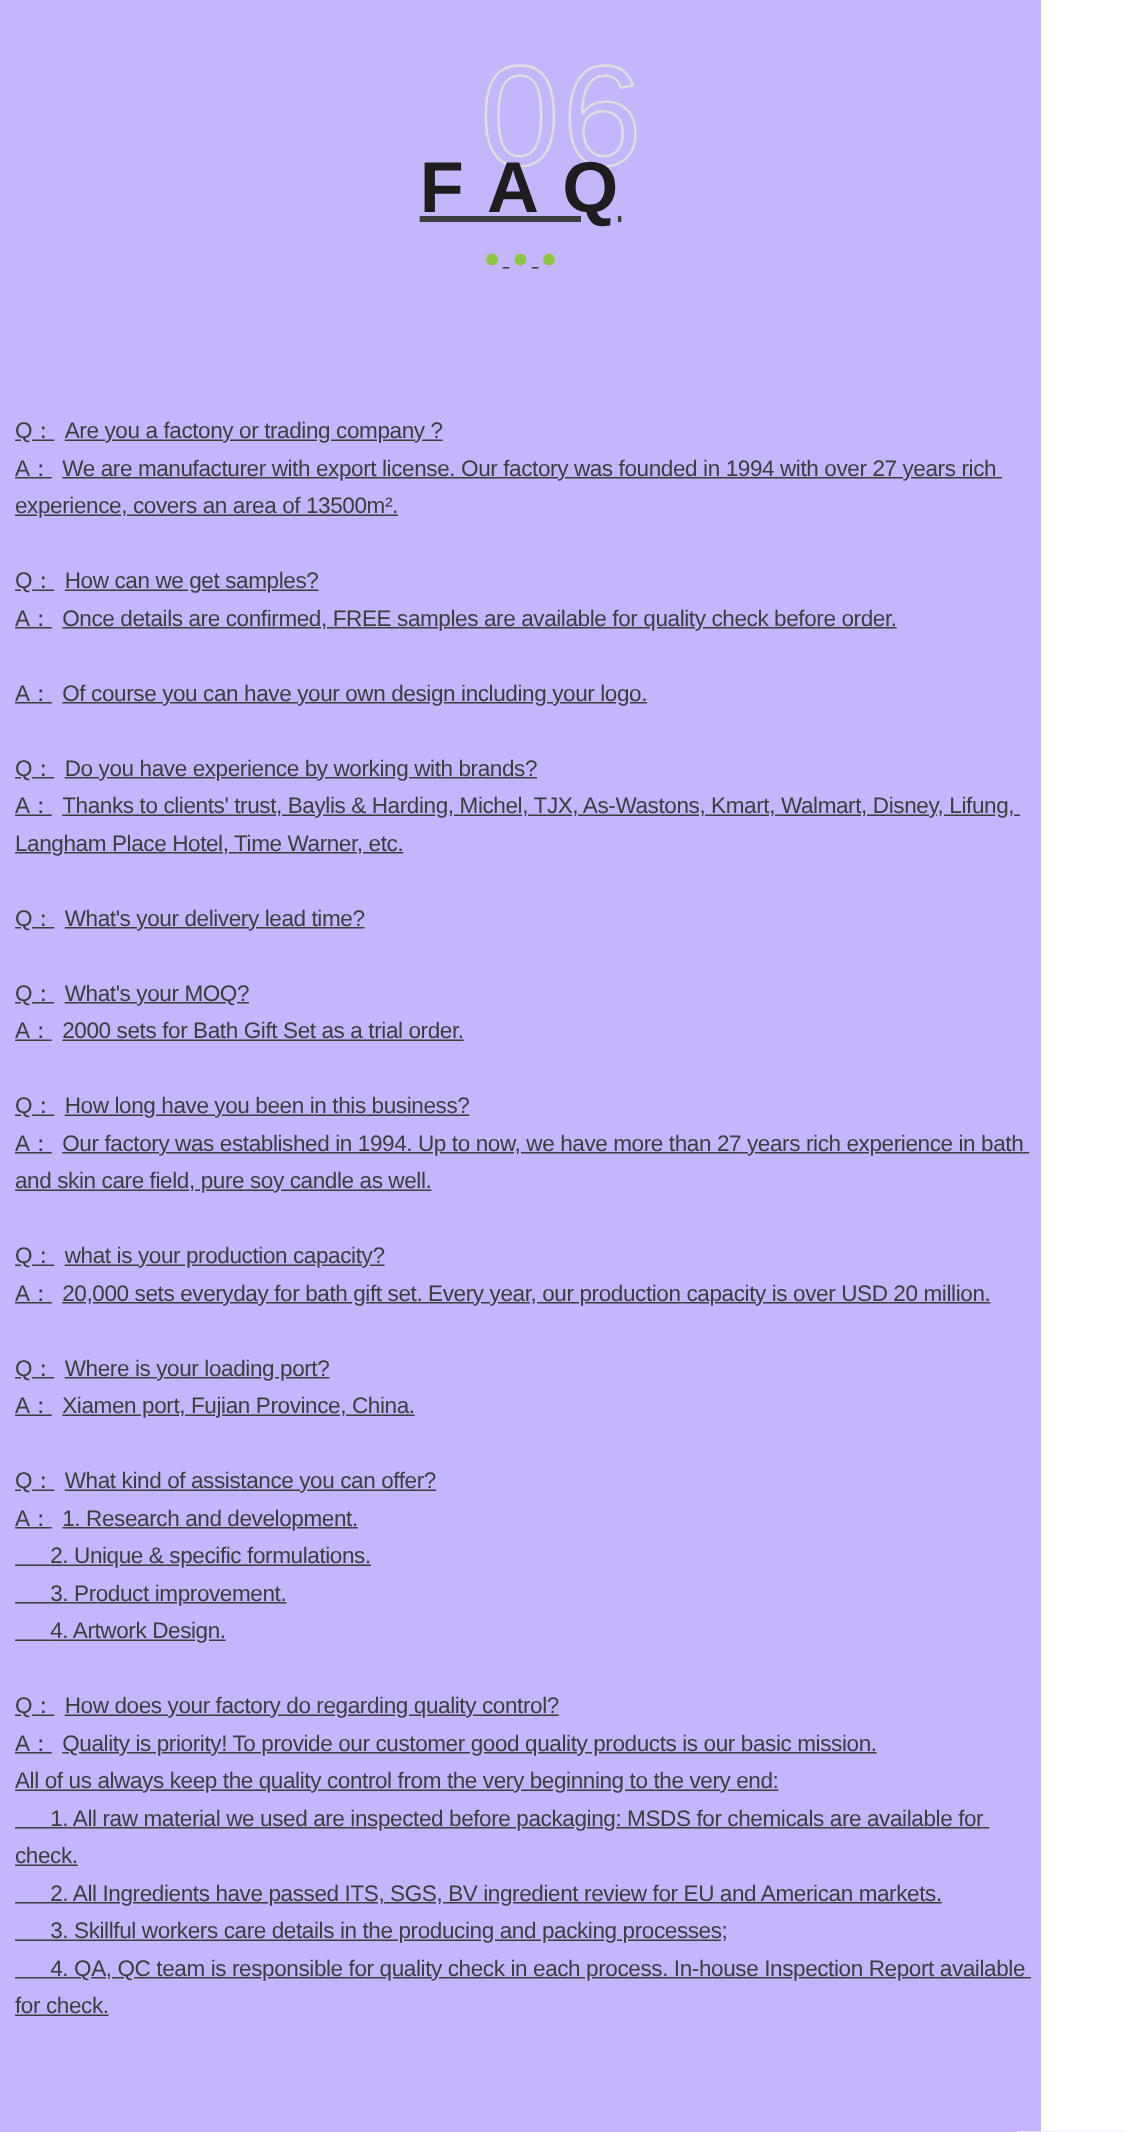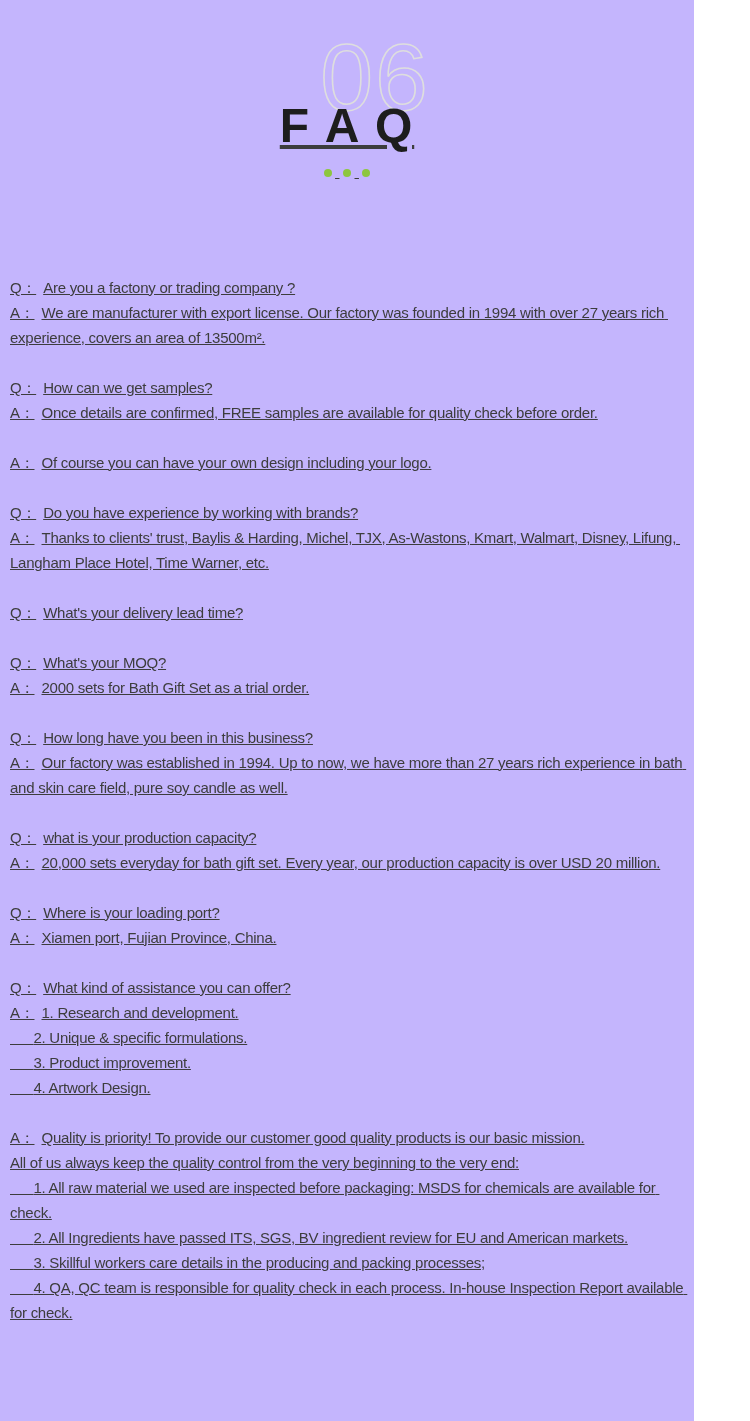--- a/index.html
+++ b/index.html
@@ -143,20 +143,21 @@
 
     <div class="faq-item">
       <p class="q"><span class="qa-label">Q：</span><span class="q-text">What kind of assistance you can offer?</span></p>
       <p class="a"><span class="qa-label">A：</span><span class="a-text">1. Research and development.
       2. Unique &amp; specific formulations.
       3. Product improvement.
       4. Artwork Design.</span></p>
     </div>
 
     <div class="faq-item">
+      <p class="q"><span class="qa-label">Q：</span><span class="q-text">How does your factory do regarding quality control?</span></p>
       <p class="a"><span class="qa-label">A：</span><span class="a-text">Quality is priority! To provide our customer good quality products is our basic mission.
 All of us always keep the quality control from the very beginning to the very end:
       1. All raw material we used are inspected before packaging: MSDS for chemicals are available for check.
       2. All Ingredients have passed ITS, SGS, BV ingredient review for EU and American markets.
       3. Skillful workers care details in the producing and packing processes;
       4. QA, QC team is responsible for quality check in each process. In-house Inspection Report available for check.</span></p>
     </div>
 
   </div>
 </div>

